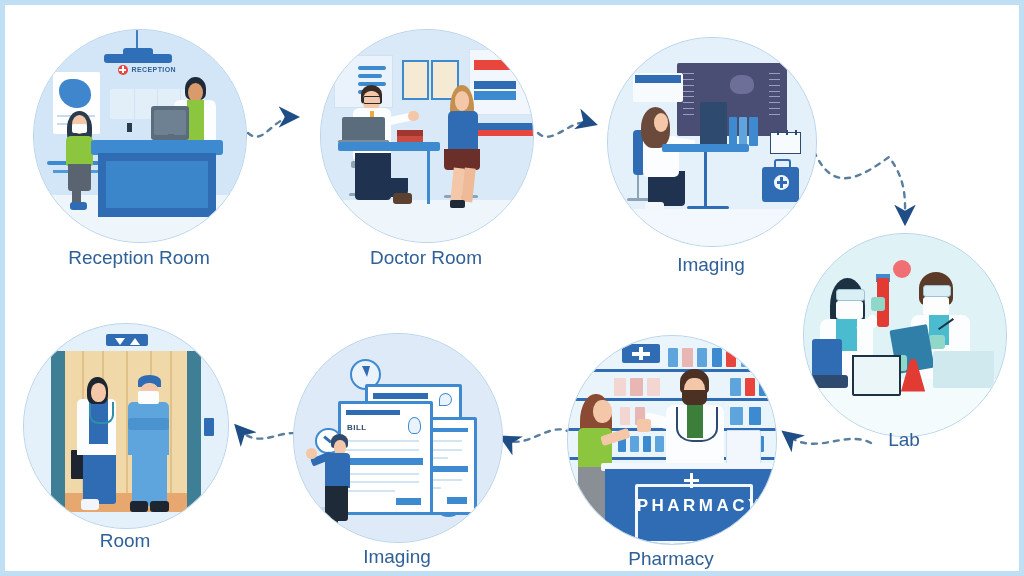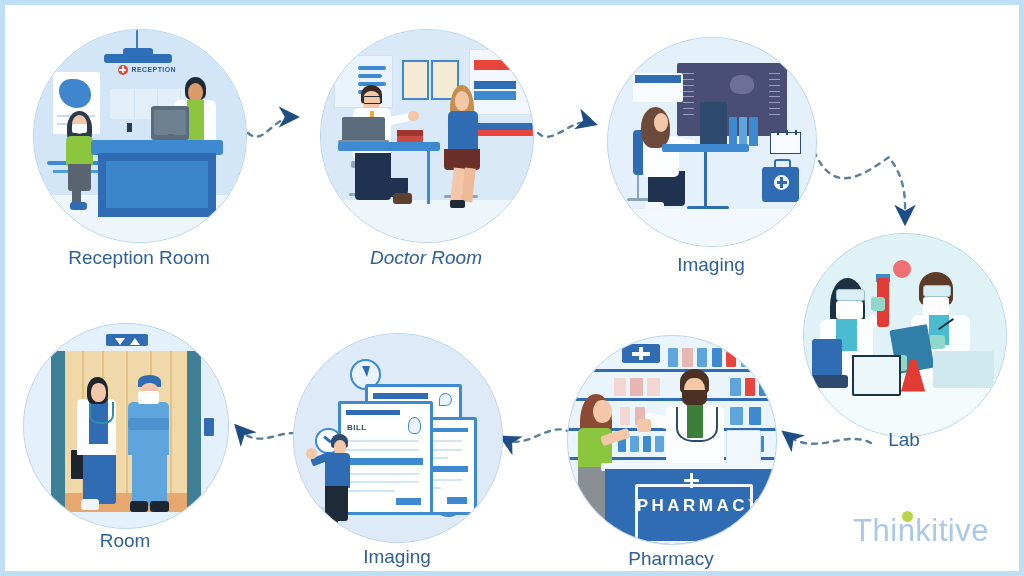--- a/index.html
+++ b/index.html
@@ -368,21 +368,21 @@
           <div class="r dr-d-shin"></div>
           <div class="r dr-d-shoe"></div>
         <div class="r dr-books"></div>
           <div class="r dr-books2"></div>
         <div class="r dr-lap"></div>
           <div class="r dr-lap2"></div>
         <div class="r dr-desk"></div>
           <div class="r dr-leg"></div>
       </div>
     </div>
-    <div class="caption" style="left:315px;top:242px;width:212px;font-size:19px;font-style:italic;">Doctor Room</div>
+    <div class="caption" style="left:315px;top:242px;width:212px;font-size:19px;">Doctor Room</div>
   </div>
 
   <div class="node">
     <div class="bubble" style="left:602px;top:32px;width:208px;height:208px;">
       <div class="sc">
         <div class="r im-bg"></div>
           <div class="r im-floor"></div>
         <div class="r im-screen">
           <div class="r im-lung"></div>
           <div class="im-tick" style="left:6%;top:14%;width:10%"></div>
@@ -628,18 +628,14 @@
         <div class="r ex-n2-body"></div>
           <div class="r ex-n2-arm"></div>
         <div class="r ex-n2-cap"></div>
           <div class="r ex-n2-face"></div>
           <div class="r ex-n2-mask"></div>
       </div>
     </div>
     <div class="caption" style="left:18px;top:525px;width:204px;font-size:19px;">Room</div>
   </div>
 
-  <div id="logo">
-    <span>Thinkitive</span>
-    <span class="dot"></span>
-  </div>
 
 </div>
 
 </body></html>

